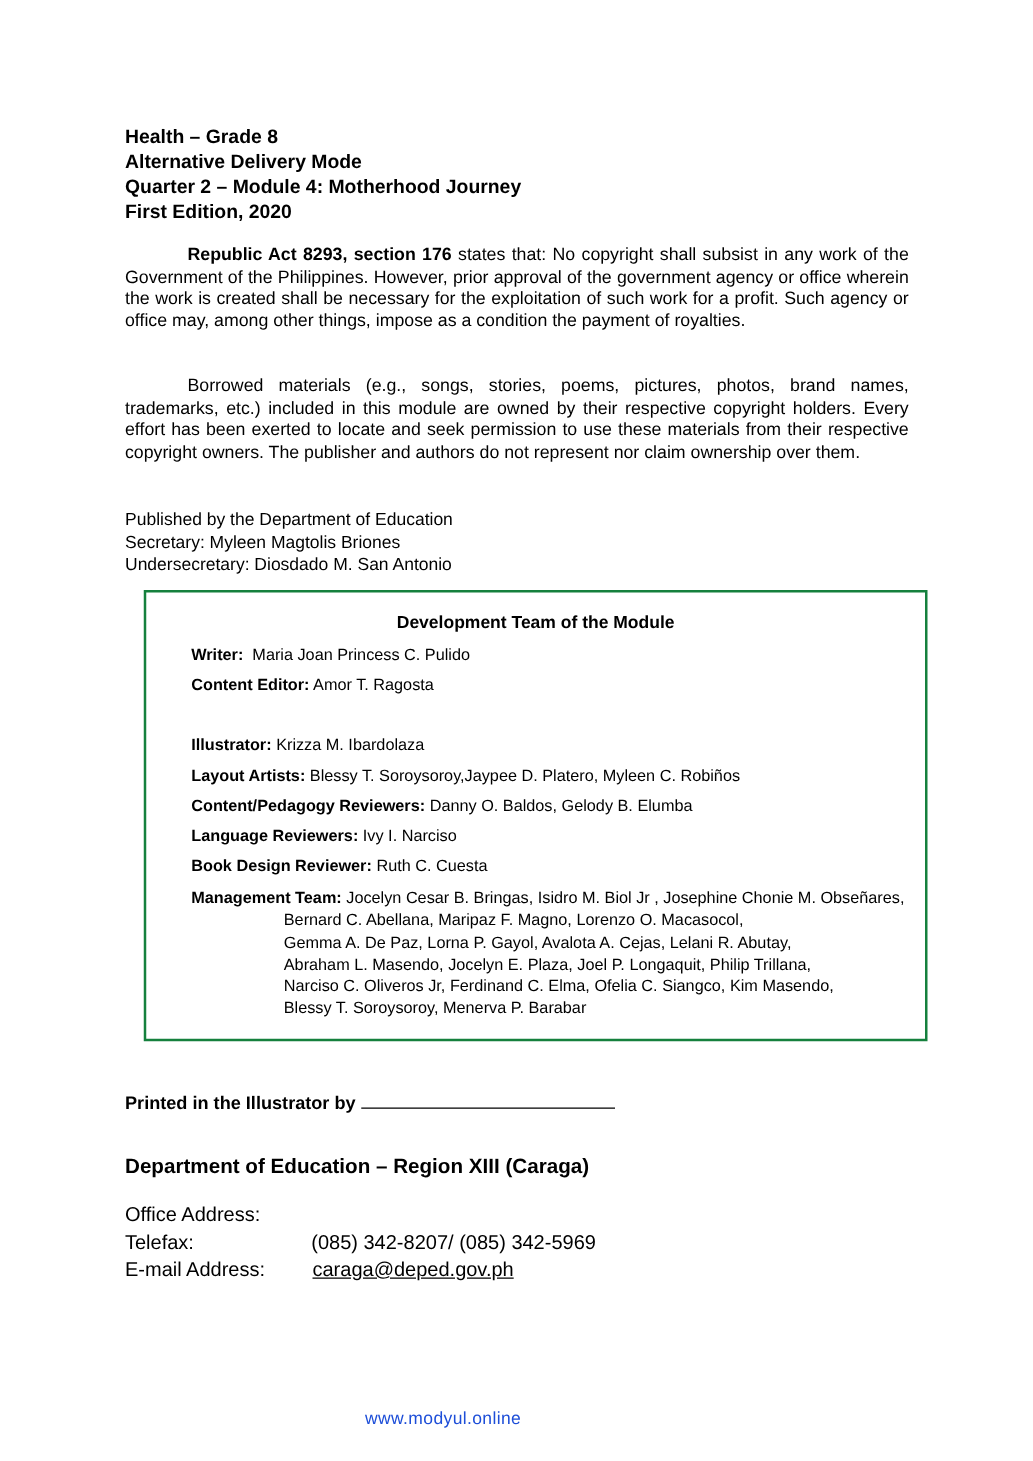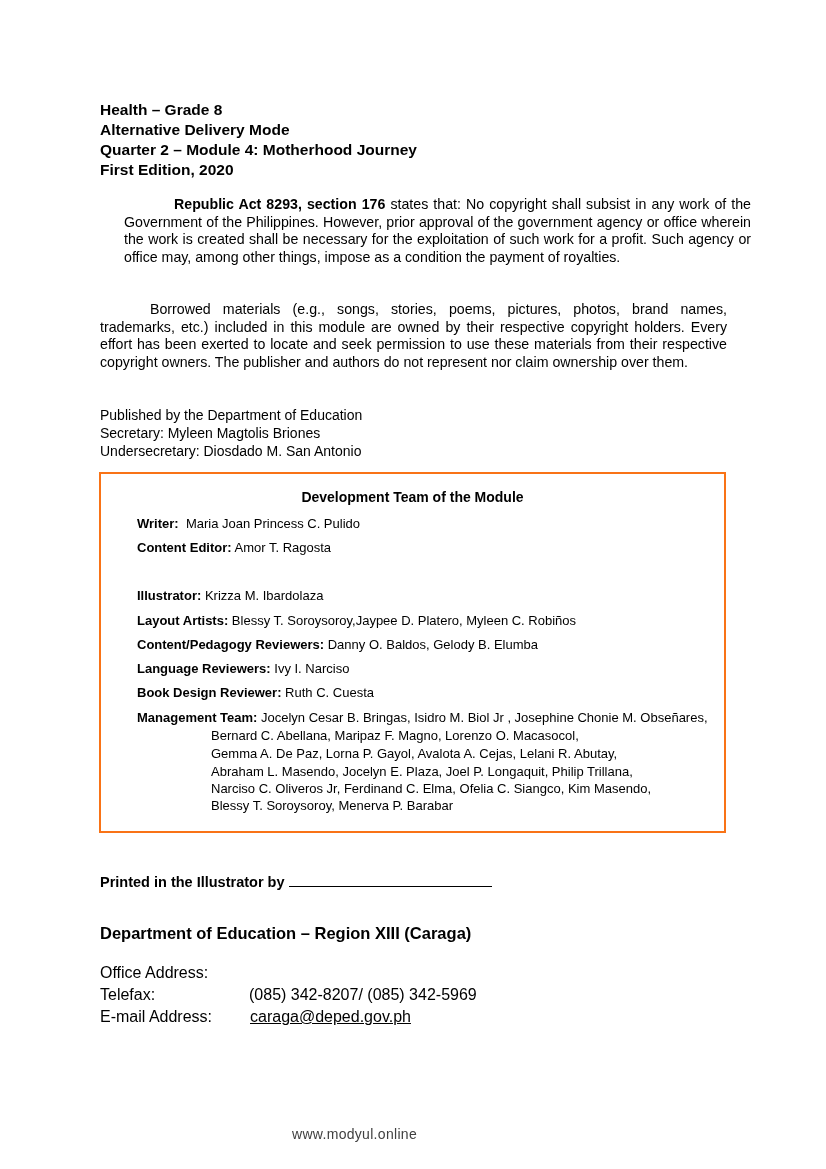--- a/index.html
+++ b/index.html
@@ -3,36 +3,36 @@
 <meta charset="utf-8">
 <style>
   html, body { margin: 0; padding: 0; background: #ffffff; }
   body { width: 826px; height: 1169px; position: relative; overflow: hidden;
          font-family: "Liberation Sans", sans-serif; color: #000; }
   .page { position: absolute; left: 0; top: 0; width: 826px; height: 1169px; }
   .title-block { position: absolute; left: 100px; top: 100px; font-weight: bold; font-size: 15.5px; line-height: 20px; }
   .title-block div { white-space: nowrap; }
   .para { position: absolute; left: 100px; width: 627px; font-size: 14.2px; line-height: 17.6px; text-align: justify; }
   .para .indent { display: inline-block; width: 50px; }
-  .para1 { top: 196px; margin-left: 24px; }
+  .para1 { top: 196px; }
   .para2 { top: 301px; }
   .pub { position: absolute; left: 100px; top: 406px; font-size: 14px; line-height: 18px; }
-  .team-box { position: absolute; left: 99px; top: 472px; width: 623px; height: 357px; border: 2px solid #f97316; }
+  .team-box { position: absolute; left: 115px; top: 472px; width: 623px; height: 357px; border: 2px solid #15803d; }
   .team-title { position: absolute; left: 0; width: 100%; top: 15px; text-align: center; font-weight: bold; font-size: 14px; }
   .role { position: absolute; left: 10px; font-size: 13px; line-height: 16px; white-space: nowrap; }
   .role b { font-weight: bold; margin-left: 26px; }
   .mgmt-cont { position: absolute; left: 110px; font-size: 13px; line-height: 17.5px; white-space: nowrap; }
   .printed { position: absolute; left: 100px; top: 872px; font-weight: bold; font-size: 14.5px; }
   .printed .blank { display: inline-block; width: 203px; border-bottom: 1.5px solid #000; height: 14px; vertical-align: baseline; margin-left: 4px; }
   .region { position: absolute; left: 100px; top: 924px; font-weight: bold; font-size: 16.5px; }
   .contact { position: absolute; left: 100px; top: 962px; font-size: 16px; line-height: 22px; }
   .contact .row { display: flex; white-space: nowrap; }
   .contact .lbl { width: 149px; }
   .contact .val.link { text-decoration: underline; margin-left: 1px; }
-  .watermark { position: absolute; left: 0; width: 709px; top: 1126px; text-align: center; font-size: 14px; color: #404040; letter-spacing: 0.3px; }
+  .watermark { position: absolute; left: 0; width: 709px; top: 1126px; text-align: center; font-size: 14px; color: #1d4ed8; letter-spacing: 0.3px; }
 </style>
 </head>
 <body>
 
 <div class="page">
 
   <div class="title-block">
     <div>Health – Grade 8</div>
     <div>Alternative Delivery Mode</div>
     <div>Quarter 2 – Module 4: Motherhood Journey</div>

